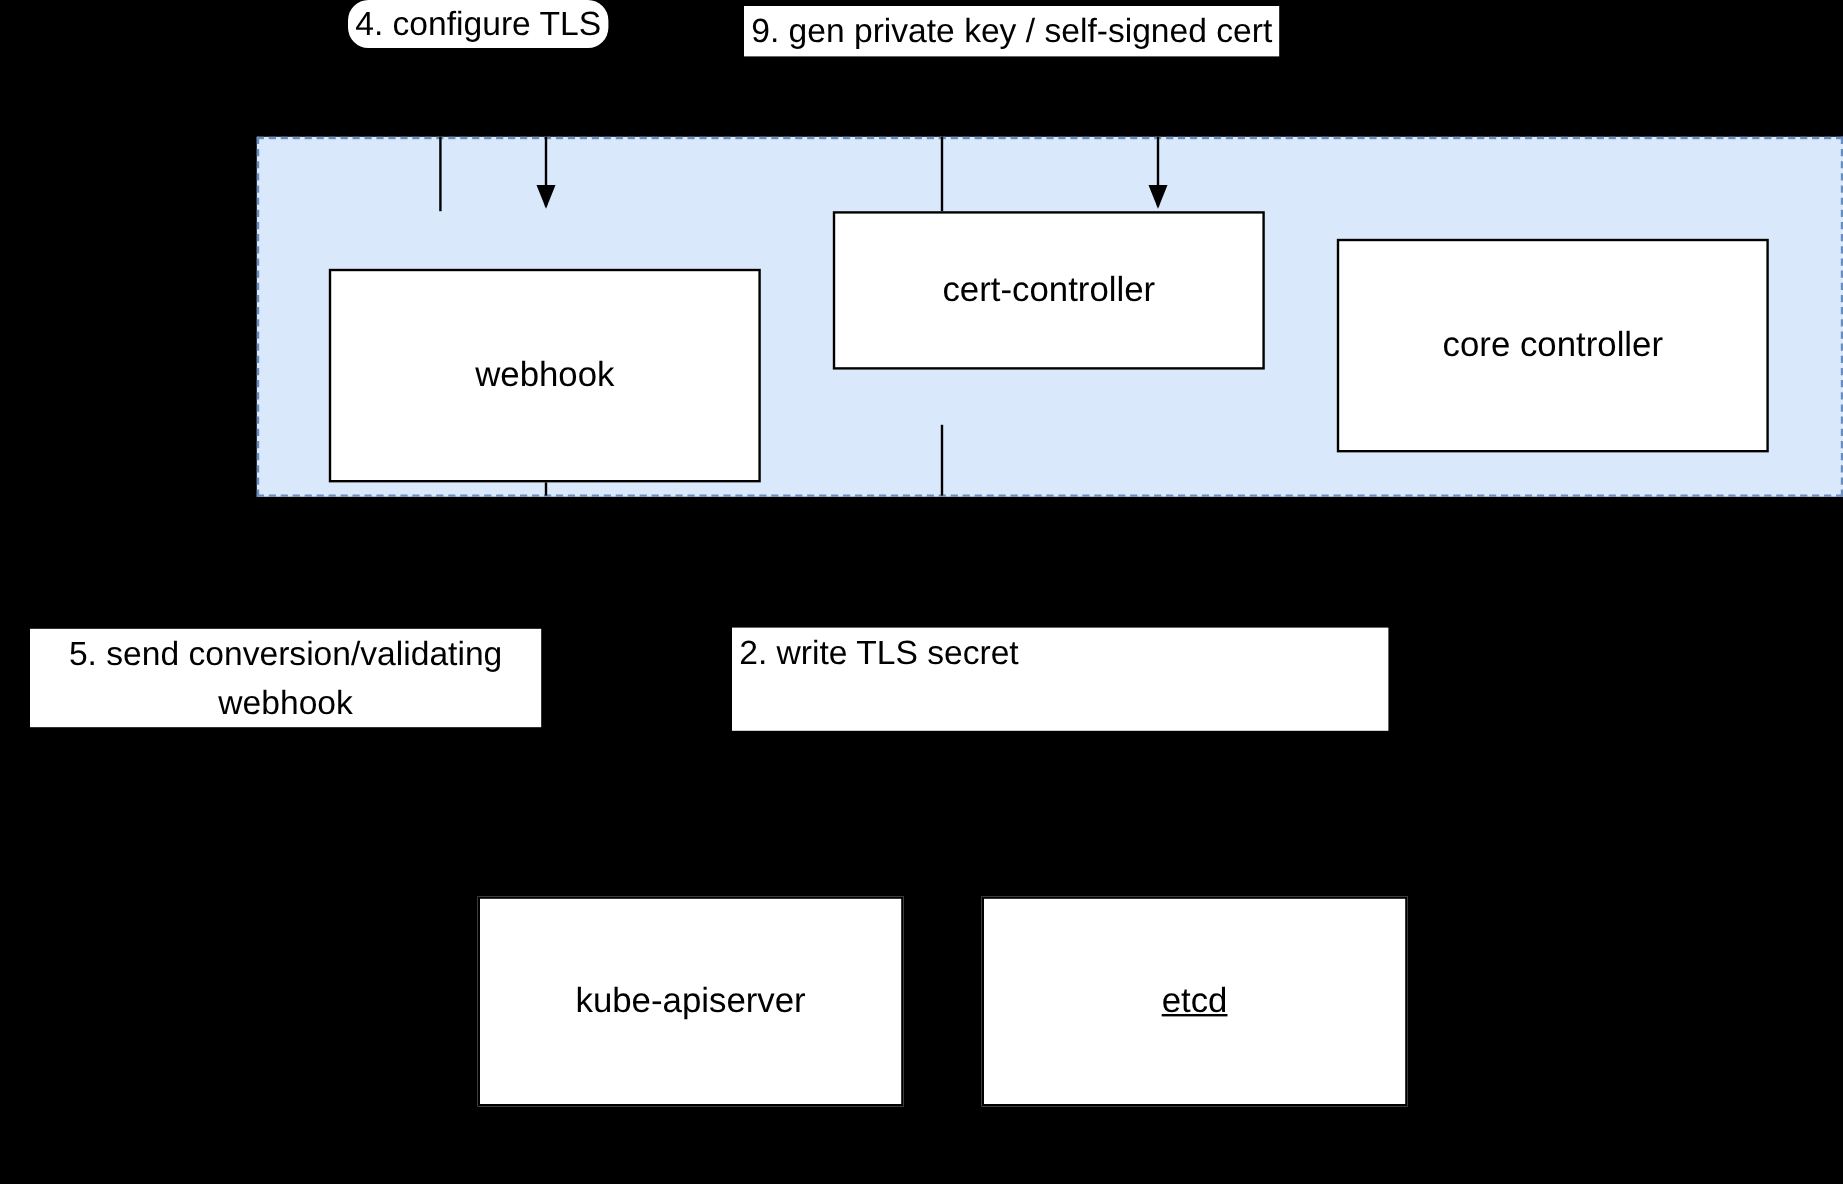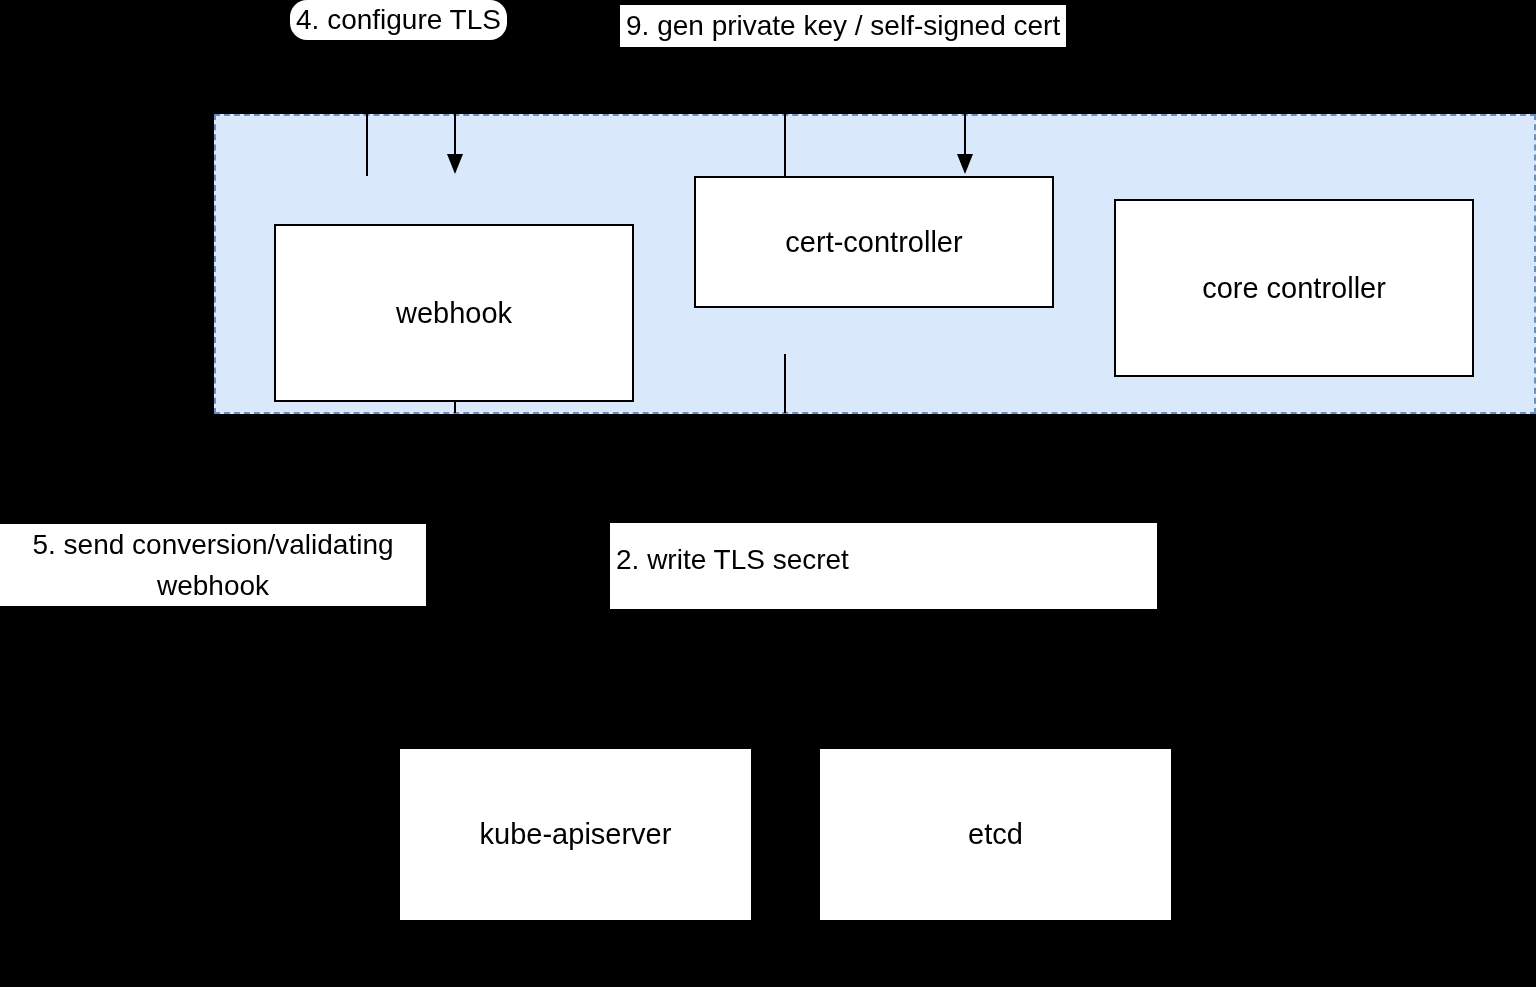--- a/index.html
+++ b/index.html
@@ -45,22 +45,22 @@
     color:var(--text);
     font-size:28px;
     line-height:40px;
     box-sizing:border-box;
   }
   .label-inline{
     display:inline-block;
     padding:0 6px;
     white-space:nowrap;
   }
-  .label-center{text-align:center;}
-  .label-left{text-align:left;padding:16px 6px;}
+  .label-center{text-align:center;margin-left:25px;}
+  .label-left{text-align:left;padding:0 6px;}
   .label-line{display:block;}
   .arrow-layer{
     position:absolute;
     left:0;top:0;
     pointer-events:none;
   }
 </style>
 </head>
 <body>
 
@@ -105,15 +105,15 @@
   </div>
 
 <div class="node" style="left:1114px;top:176px;width:360px;height:178px;margin-top:23px;">
     <span>core controller</span>
   </div>
 
 <div class="node" style="left:398px;top:747px;width:355px;height:175px;align-items:center;">
     <span>kube-apiserver</span>
   </div>
 
-<div class="node" style="left:818px;top:747px;width:355px;height:175px;">
+<div class="node" style="left:818px;top:747px;width:355px;height:175px;text-decoration:underline;">
     <span>etcd</span>
   </div>
 
 </body></html>

